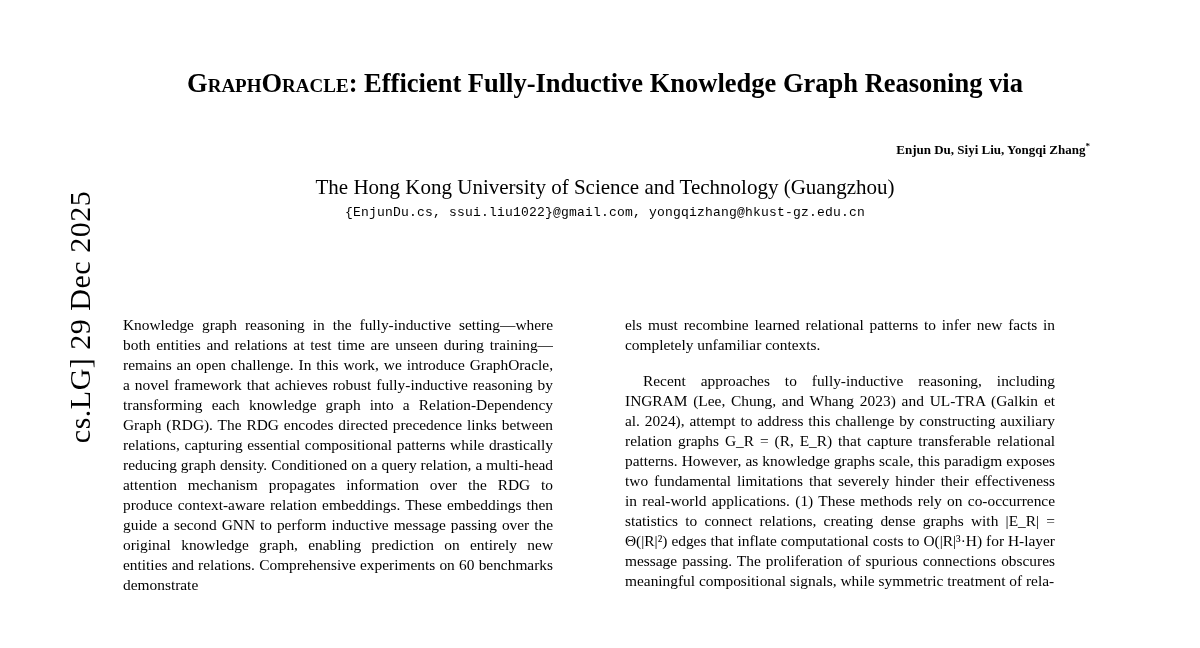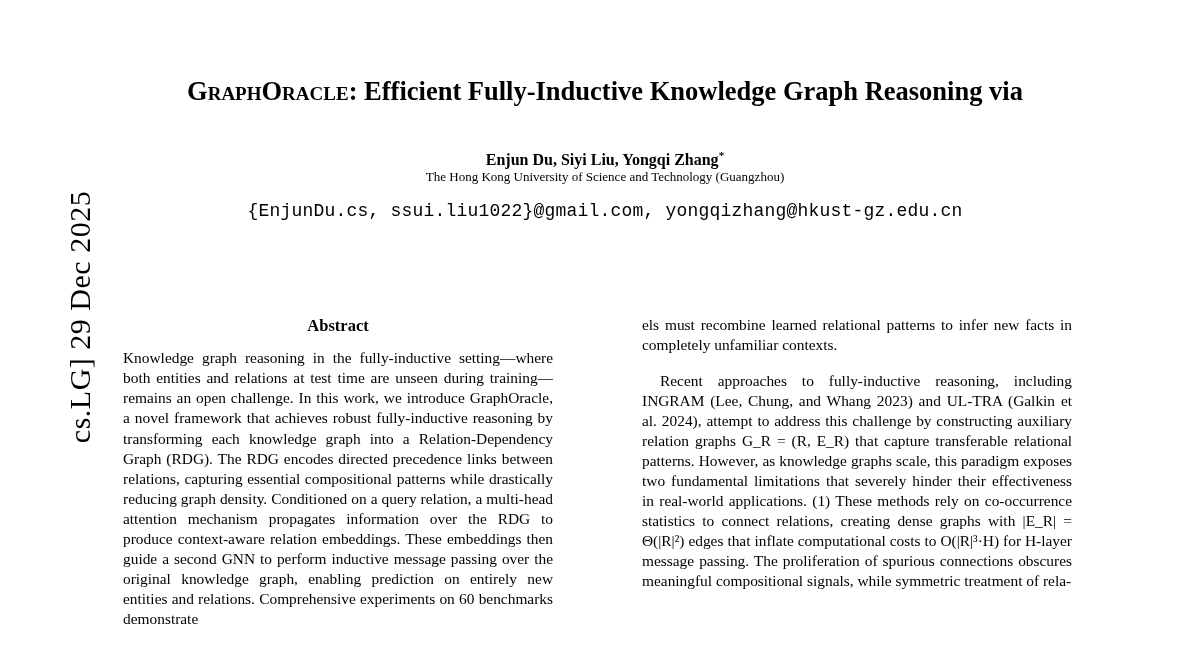--- a/index.html
+++ b/index.html
@@ -42,45 +42,47 @@
     position: absolute;
     left: 0;
     top: 0;
     width: 1200px;
     height: 648px;
   }
 
   .title-block {
     position: absolute;
     left: 120px;
-    top: 74px;
+    top: 66px;
     width: 970px;
     text-align: center;
   }
   .paper-title {
     font-size: 26.5px;
     font-weight: bold;
     line-height: 1.32;
     margin: 0;
   }
   .smallcaps {
     font-variant: small-caps;
   }
   .authors {
     margin-top: 40px;
-    font-size: 16px;
+    font-size: 13px;
     font-weight: bold;
+    text-align: right;
   }
   .affiliation {
-    font-size: 13px;
+    margin-top: 17px;
+    font-size: 21px;
   }
   .emails {
-    margin-top: 16px;
+    margin-top: 5px;
     font-family: "Liberation Mono", monospace;
-    font-size: 18px;
+    font-size: 13px;
     letter-spacing: 0.2px;
   }
   .sup {
     font-size: 0.7em;
     vertical-align: super;
   }
 
   .columns {
     position: absolute;
     left: 0;
@@ -90,21 +92,21 @@
   .col {
     position: absolute;
     top: 0;
     width: 430px;
     font-size: 15.4px;
     line-height: 1.30;
     text-align: justify;
     text-justify: inter-word;
   }
   .col-left { left: 123px; }
-  .col-right { left: 642px; }
+  .col-right { left: 625px; }
 
   .abstract-heading {
     text-align: center;
     font-weight: bold;
     font-size: 16.5px;
     margin: 0 0 12px 0;
   }
   p.body-par {
     margin: 0;
     text-indent: 0;
@@ -130,21 +132,20 @@
     <div class="authors">
       <span>Enjun Du, Siyi Liu, Yongqi Zhang</span><span class="sup">*</span>
     </div>
     <div class="affiliation">The Hong Kong University of Science and Technology (Guangzhou)</div>
     <div class="emails">{EnjunDu.cs, ssui.liu1022}@gmail.com, yongqizhang@hkust-gz.edu.cn</div>
   </div>
 
   <div class="columns">
 
     <div class="col col-left">
-      <div class="abstract-heading">Abstract</div>
       <p class="body-par">Knowledge graph reasoning in the fully-inductive setting—where both entities and relations at test time are unseen during training—remains an open challenge. In this work, we introduce GraphOracle, a novel framework that achieves robust fully-inductive reasoning by transforming each knowledge graph into a Relation-Dependency Graph (RDG). The RDG encodes directed precedence links between relations, capturing essential compositional patterns while drastically reducing graph density. Conditioned on a query relation, a multi-head attention mechanism propagates information over the RDG to produce context-aware relation embeddings. These embeddings then guide a second GNN to perform inductive message passing over the original knowledge graph, enabling prediction on entirely new entities and relations. Comprehensive experiments on 60 benchmarks demonstrate</p>
     </div>
 
     <div class="col col-right">
       <p class="body-par">els must recombine learned relational patterns to infer new facts in completely unfamiliar contexts.</p>
       <p class="body-par">Recent approaches to fully-inductive reasoning, including INGRAM (Lee, Chung, and Whang 2023) and UL-TRA (Galkin et al. 2024), attempt to address this challenge by constructing auxiliary relation graphs G_R = (R, E_R) that capture transferable relational patterns. However, as knowledge graphs scale, this paradigm exposes two fundamental limitations that severely hinder their effectiveness in real-world applications. (1) These methods rely on co-occurrence statistics to connect relations, creating dense graphs with |E_R| = Θ(|R|²) edges that inflate computational costs to O(|R|³·H) for H-layer message passing. The proliferation of spurious connections obscures meaningful compositional signals, while symmetric treatment of rela-</p>
     </div>
 
   </div>
 </div>

